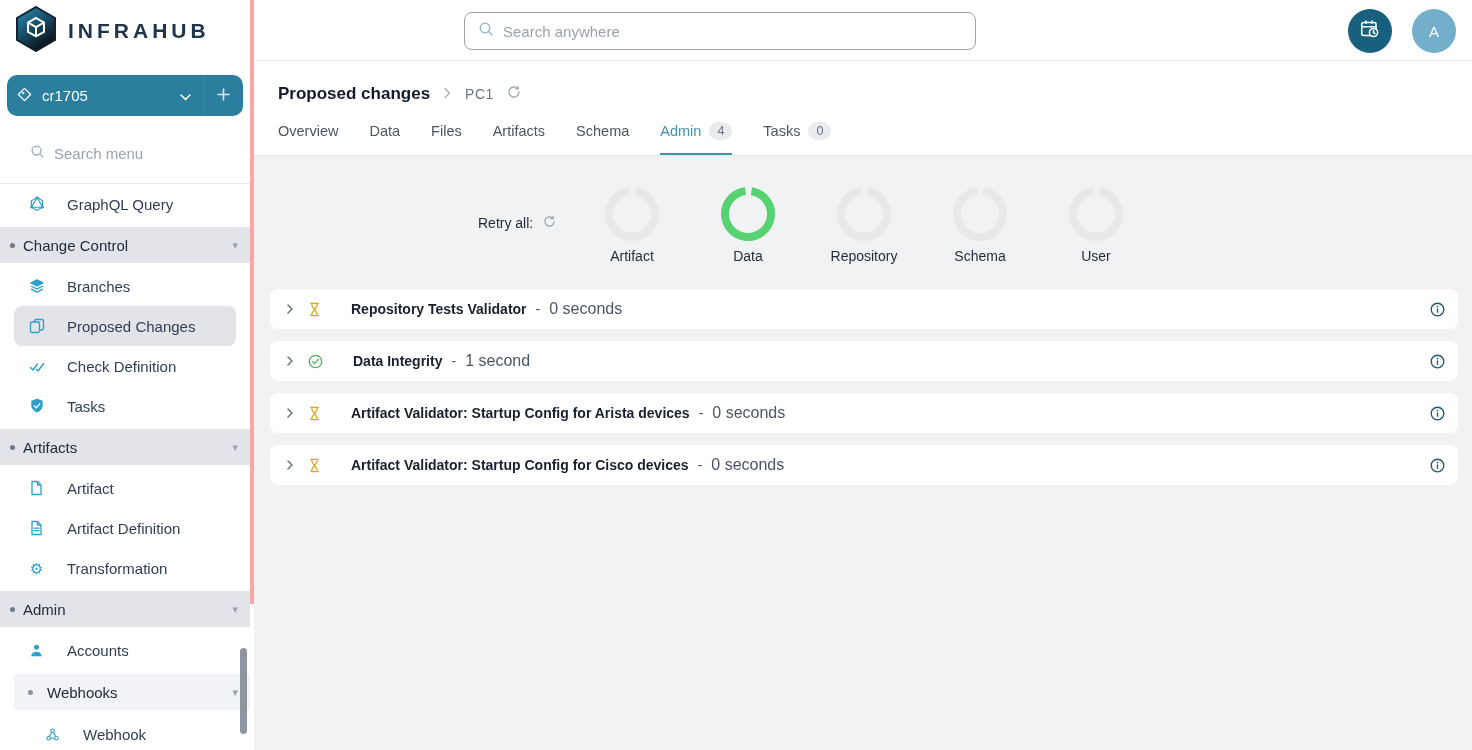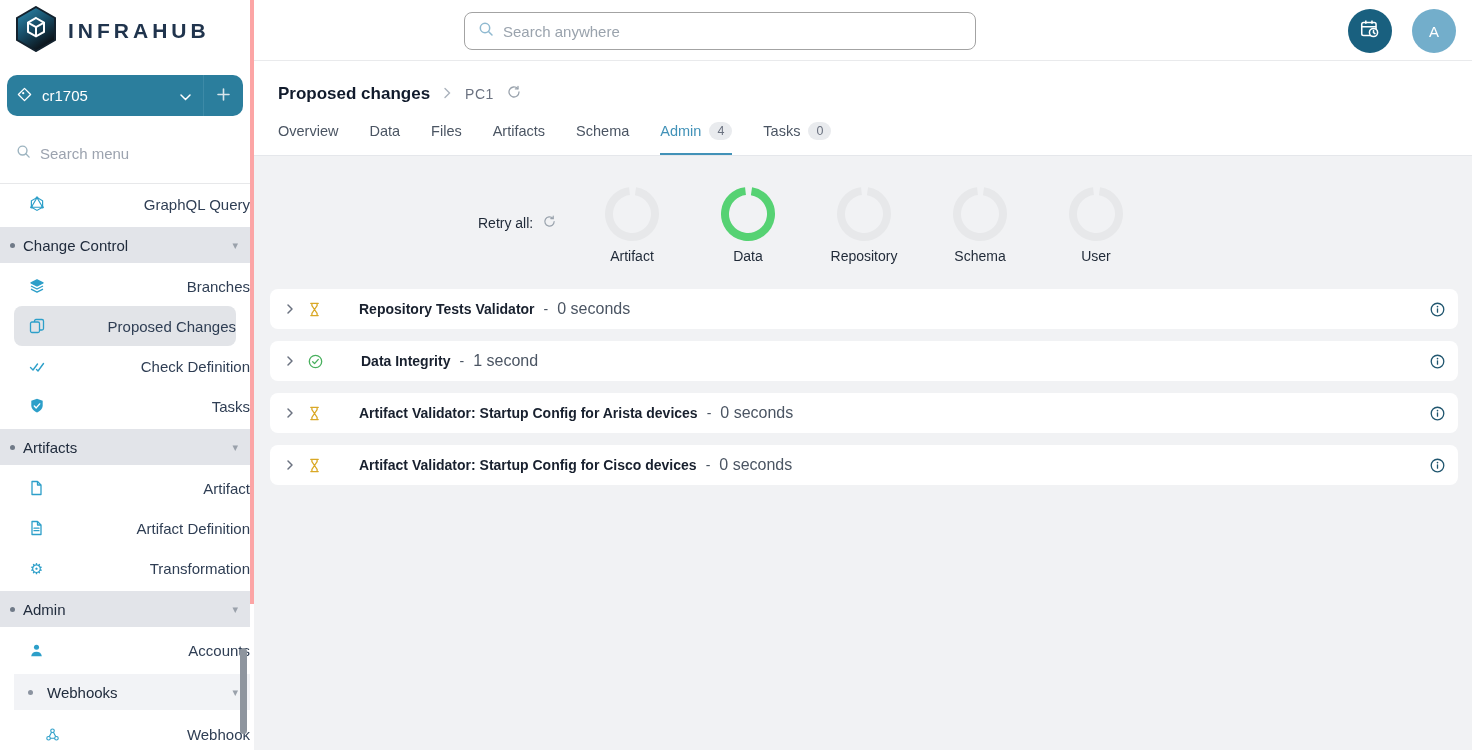--- a/index.html
+++ b/index.html
@@ -10,27 +10,27 @@
   .sidebar { position:absolute; left:0; top:0; width:254px; height:604px;
     background:#fff; border-right:4px solid #fca5a5; }
   .logo-row { display:flex; align-items:center; gap:10px; padding:9px 14px; height:62px; }
   .logo-text { font-size:21px; font-weight:800; letter-spacing:4px; color:#20344d; }
   .branch-btn { margin:13px 7px 0 7px; height:41px; background:#2b7e9d; border-radius:10px;
     display:flex; align-items:center; color:#fff; font-size:15px; cursor:pointer; }
   .branch-btn .bname { margin-left:10px; flex:1; }
   .branch-btn .chev { padding:0 12px; }
   .branch-btn .divv { width:1px; height:41px; background:#3d8aa7; }
   .branch-btn .plus { padding:0 13px; }
-  .side-search { display:flex; align-items:center; gap:9px; padding:0 16px; height:40px; margin-top:17px; }
+  .side-search { display:flex; align-items:center; gap:9px; padding:0 16px; height:40px; margin-top:17px;justify-content:flex-end; }
   .side-search input { border:none; outline:none; font-size:15px; color:#374151; width:180px;
     font-family:"Liberation Sans",sans-serif; background:transparent; }
   .side-search input::placeholder { color:#9ca3af; }
   .nav { border-top:1px solid #e7e8ea; margin-top:10px; }
   .nav-item { display:flex; align-items:center; gap:22px; height:40px; padding-left:28px;
-    font-size:15px; color:#2f3e54; cursor:pointer;justify-content:space-between; }
+    font-size:15px; color:#2f3e54; cursor:pointer; }
   .nav-item .ico { width:17px; display:flex; justify-content:center; }
   .nav-item.active { background:#e2e4e8; border-radius:8px; margin:0 14px; padding-left:14px; }
   .nav-section { display:flex; align-items:center; height:36px; background:#e2e4e9;
     padding:0 12px 0 10px; font-size:15px; color:#212c3d; margin:3px 0; cursor:pointer; }
   .nav-section .dot { width:5px; height:5px; border-radius:50%; background:#707a88; margin-right:8px; }
   .nav-section .tri { margin-left:auto; color:#9aa1ab; font-size:11px; }
   .nav-subsection { display:flex; align-items:center; height:36px; background:#f2f3f6;
     margin:4px 0 4px 14px; padding:0 12px 0 14px; font-size:15px; color:#212c3d; cursor:pointer;gap:6px; }
   .nav-subsection .dot { width:5px; height:5px; border-radius:50%; background:#8b93a0; margin-right:8px; }
   .nav-subsection .tri { margin-left:auto; color:#9aa1ab; font-size:11px; }
@@ -76,21 +76,21 @@
   .cat { width:116px; display:flex; flex-direction:column; align-items:center; cursor:pointer; }
   .cat .lbl { margin-top:6px; font-size:14px; color:#1f2937; }
   circle.cat-ring { stroke:#e7e8ea; }
   circle.cat-ring[data-state="success"] { stroke:#56d273; }
 
   .cards { padding:23px 14px 0 16px; }
   .card { background:#fff; border-radius:8px; height:40px; display:flex; align-items:center;
     padding:0 13px 0 10px; margin-bottom:12px; cursor:pointer; }
   .card .chev { display:flex; padding:4px; cursor:pointer; }
   .card .sico { margin-left:8px; display:flex; }
-  .card .vname { margin-left:8px; font-size:14px; font-weight:700; color:#18202e;padding-left:30px; }
+  .card .vname { font-size:14px; font-weight:700; color:#18202e;padding-left:30px; }
   .card .sep { margin:0 9px; color:#4b5563; font-size:14px; }
   .card .dur { color:#4b5563; font-size:16px; }
   .card .spacer { flex:1; }
   .card .info { display:flex; cursor:pointer; }
 </style>
 </head>
 <body>
 
 <div class="sidebar">
   <div class="logo-row">

